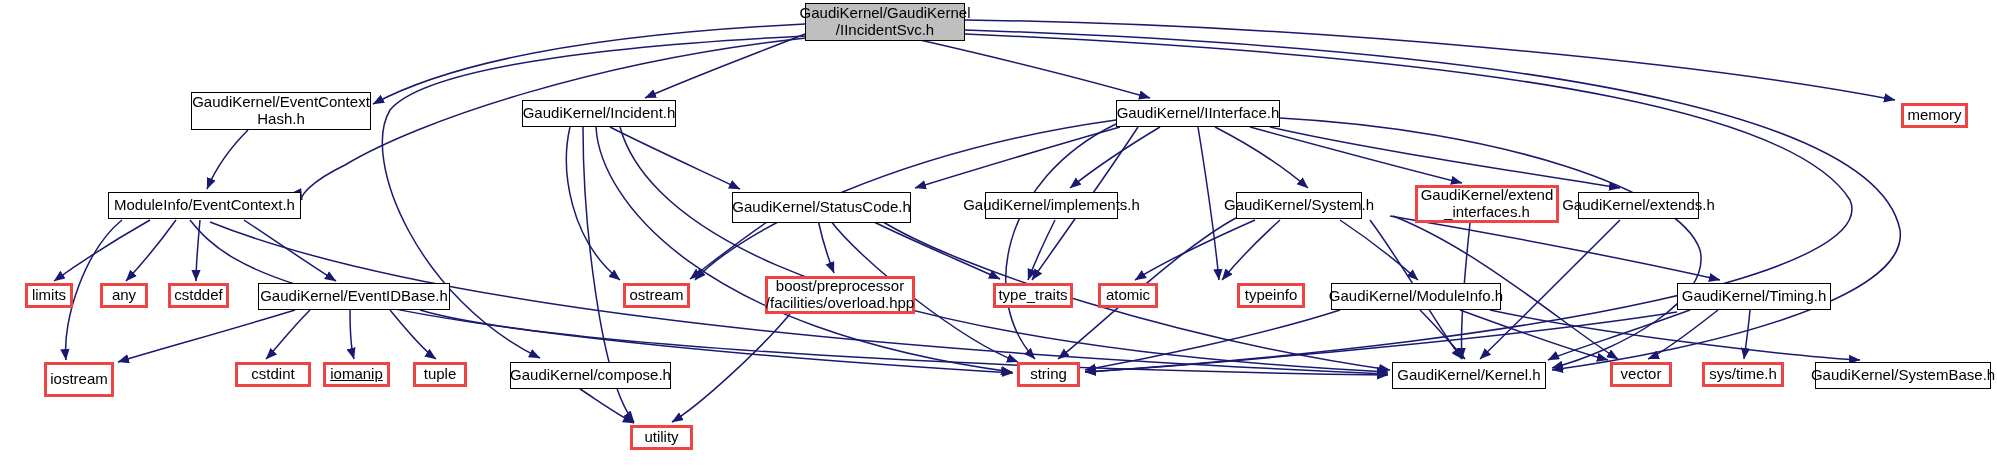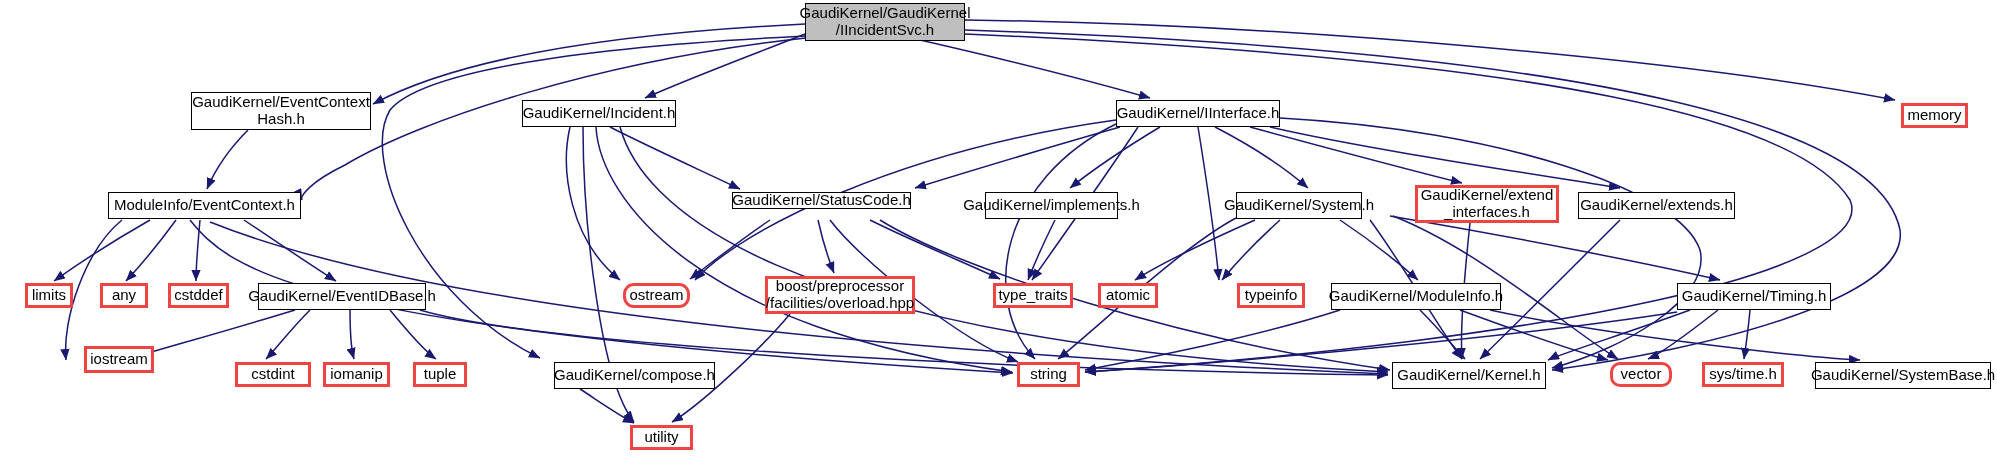--- a/index.html
+++ b/index.html
@@ -92,43 +92,43 @@
   </svg>
   <div id="node-layer">
       <div class="node n-root" style="left: 805px; top: 3px; width: 160px; height: 38px;">GaudiKernel/GaudiKernel
 /IIncidentSvc.h</div>
       <div class="node n-hdr" style="left: 191px; top: 92px; width: 180px; height: 38px;">GaudiKernel/EventContext
 Hash.h</div>
       <div class="node n-hdr" style="left: 522px; top: 100px; width: 154px; height: 27px;">GaudiKernel/Incident.h</div>
       <div class="node n-hdr" style="left: 1116px; top: 100px; width: 164px; height: 27px;">GaudiKernel/IInterface.h</div>
       <div class="node n-ext" style="left: 1901px; top: 103px; width: 67px; height: 25px;">memory</div>
       <div class="node n-hdr" style="left: 108px; top: 192px; width: 193px; height: 27px;">ModuleInfo/EventContext.h</div>
-      <div class="node n-hdr" style="left: 732px; top: 192px; width: 179px; height: 17px;">GaudiKernel/StatusCode.h</div>
+      <div class="node n-hdr" style="left: 732px; top: 192px; width: 179px; height: 31px;">GaudiKernel/StatusCode.h</div>
       <div class="node n-hdr" style="left: 985px; top: 192px; width: 133px; height: 27px;">GaudiKernel/implements.h</div>
       <div class="node n-hdr" style="left: 1236px; top: 192px; width: 126px; height: 27px;">GaudiKernel/System.h</div>
       <div class="node n-ext" style="left: 1415px; top: 185px; width: 144px; height: 38px;">GaudiKernel/extend
 _interfaces.h</div>
-      <div class="node n-hdr" style="left: 1578px; top: 192px; width: 157px; height: 27px;">GaudiKernel/extends.h</div>
+      <div class="node n-hdr" style="left: 1578px; top: 192px; width: 121px; height: 27px;">GaudiKernel/extends.h</div>
       <div class="node n-ext" style="left: 25px; top: 283px; width: 48px; height: 25px;">limits</div>
       <div class="node n-ext" style="left: 100px; top: 283px; width: 48px; height: 25px;">any</div>
       <div class="node n-ext" style="left: 168px; top: 283px; width: 61px; height: 25px;">cstddef</div>
-      <div class="node n-hdr" style="left: 258px; top: 283px; width: 168px; height: 27px;">GaudiKernel/EventIDBase.h</div>
-      <div class="node n-ext" style="left: 623px; top: 283px; width: 67px; height: 25px; border-radius: 11px;">ostream</div>
+      <div class="node n-hdr" style="left: 258px; top: 283px; width: 192px; height: 27px;">GaudiKernel/EventIDBase.h</div>
+      <div class="node n-ext" style="left: 623px; top: 283px; width: 67px; height: 25px;">ostream</div>
       <div class="node n-ext" style="left: 765px; top: 276px; width: 150px; height: 38px;">boost/preprocessor
 /facilities/overload.hpp</div>
       <div class="node n-ext" style="left: 993px; top: 283px; width: 80px; height: 25px;">type_traits</div>
       <div class="node n-ext" style="left: 1098px; top: 283px; width: 60px; height: 25px;">atomic</div>
       <div class="node n-ext" style="left: 1237px; top: 283px; width: 68px; height: 25px;">typeinfo</div>
       <div class="node n-hdr" style="left: 1331px; top: 283px; width: 170px; height: 27px;">GaudiKernel/ModuleInfo.h</div>
       <div class="node n-hdr" style="left: 1677px; top: 283px; width: 154px; height: 27px;">GaudiKernel/Timing.h</div>
-      <div class="node n-ext" style="left: 44px; top: 346px; width: 70px; height: 27px; margin-left: 40px;">iostream</div>
+      <div class="node n-ext" style="left: 44px; top: 362px; width: 70px; height: 35px;">iostream</div>
       <div class="node n-ext" style="left: 235px; top: 362px; width: 76px; height: 25px;">cstdint</div>
-      <div class="node n-ext" style="left: 323px; top: 362px; width: 67px; height: 25px;">iomanip</div>
+      <div class="node n-ext" style="left: 323px; top: 362px; width: 67px; height: 25px; text-decoration: underline;">iomanip</div>
       <div class="node n-ext" style="left: 413px; top: 362px; width: 54px; height: 25px;">tuple</div>
-      <div class="node n-hdr" style="left: 510px; top: 362px; width: 161px; height: 27px; margin-left: 44px;">GaudiKernel/compose.h</div>
+      <div class="node n-hdr" style="left: 510px; top: 362px; width: 161px; height: 27px;">GaudiKernel/compose.h</div>
       <div class="node n-ext" style="left: 1017px; top: 362px; width: 63px; height: 25px;">string</div>
       <div class="node n-hdr" style="left: 1392px; top: 362px; width: 154px; height: 27px;">GaudiKernel/Kernel.h</div>
-      <div class="node n-ext" style="left: 1610px; top: 362px; width: 62px; height: 25px; border-radius: 10px;">vector</div>
+      <div class="node n-ext" style="left: 1610px; top: 362px; width: 62px; height: 25px;">vector</div>
       <div class="node n-ext" style="left: 1702px; top: 362px; width: 82px; height: 25px;">sys/time.h</div>
       <div class="node n-hdr" style="left: 1815px; top: 362px; width: 176px; height: 27px;">GaudiKernel/SystemBase.h</div>
       <div class="node n-ext" style="left: 630px; top: 425px; width: 63px; height: 25px;">utility</div>
     </div>
 </div>
 
 </body></html>

